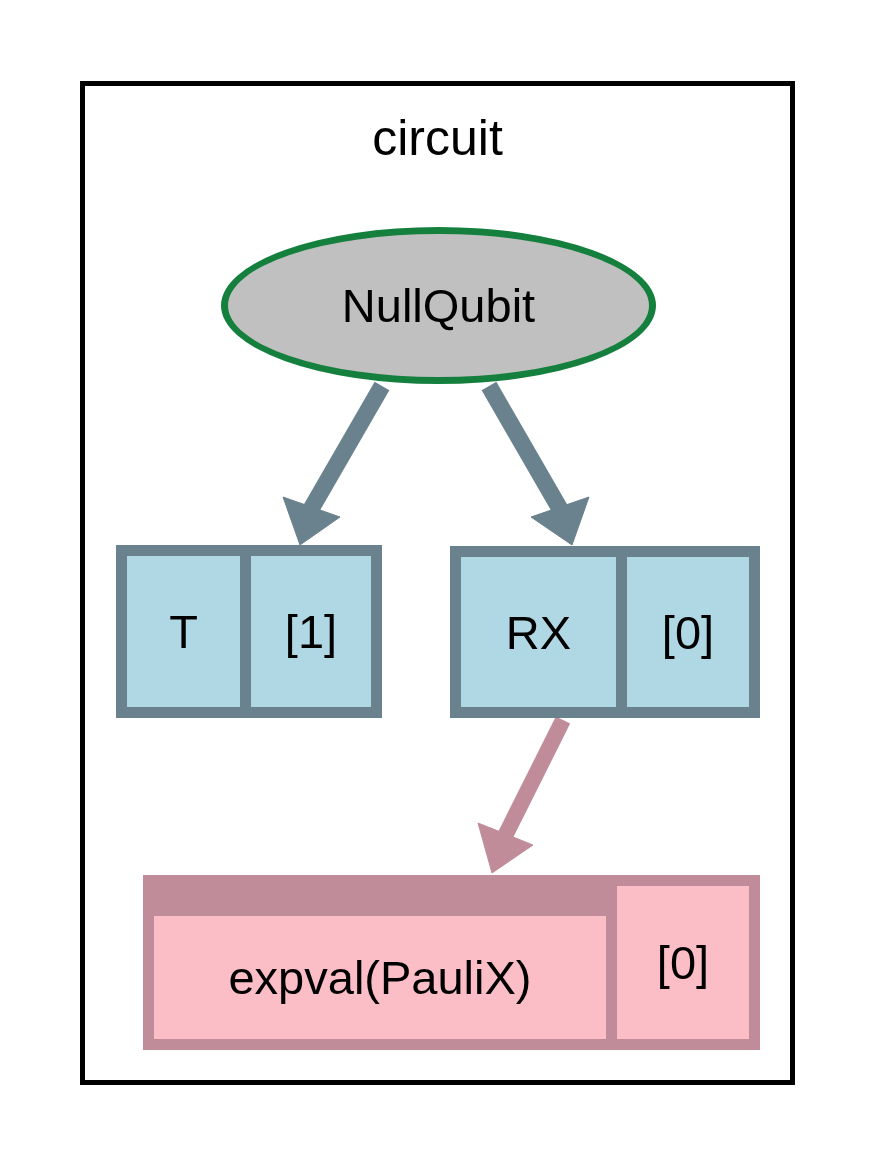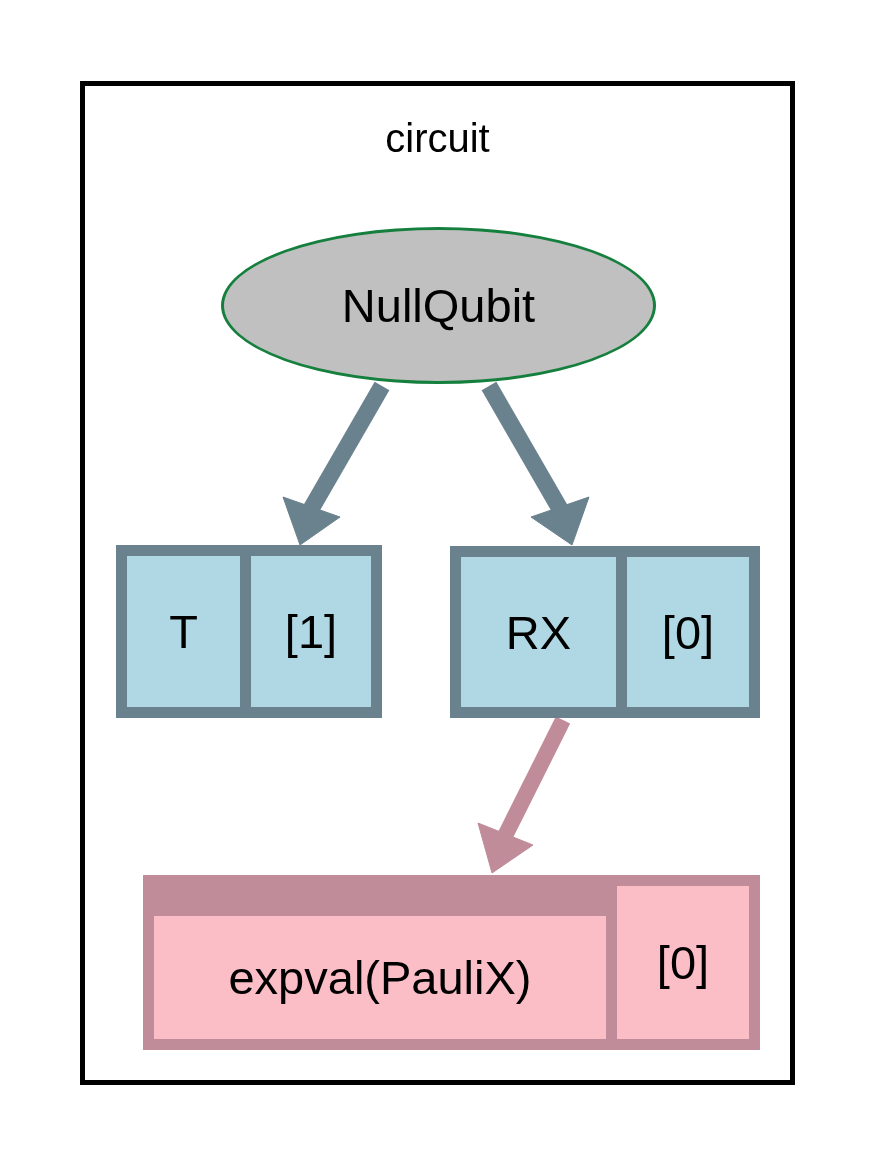--- a/index.html
+++ b/index.html
@@ -30,21 +30,21 @@
     border: 5px solid #000000;
     box-sizing: border-box;
     background: transparent;
   }
   .cluster-title {
     position: absolute;
     left: 80px;
     top: 112px;
     width: 715px;
     text-align: center;
-    font-size: 40px;
+    font-size: 50px;
     line-height: 52px;
     color: #000000;
     white-space: nowrap;
   }
 
   
   #edges {
     position: absolute;
     left: 0;
     top: 0;
@@ -55,21 +55,21 @@
 
   
   .ellipse-node {
     position: absolute;
     left: 221px;
     top: 227px;
     width: 435px;
     height: 157px;
     border-radius: 50%;
     background: #c0c0c0;
-    border: 3px solid #15803d;
+    border: 7px solid #15803d;
     box-sizing: border-box;
     display: flex;
     align-items: center;
     justify-content: center;
   }
   .ellipse-label {
     font-size: 47px;
     color: #000000;
     white-space: nowrap;
     line-height: 1;

